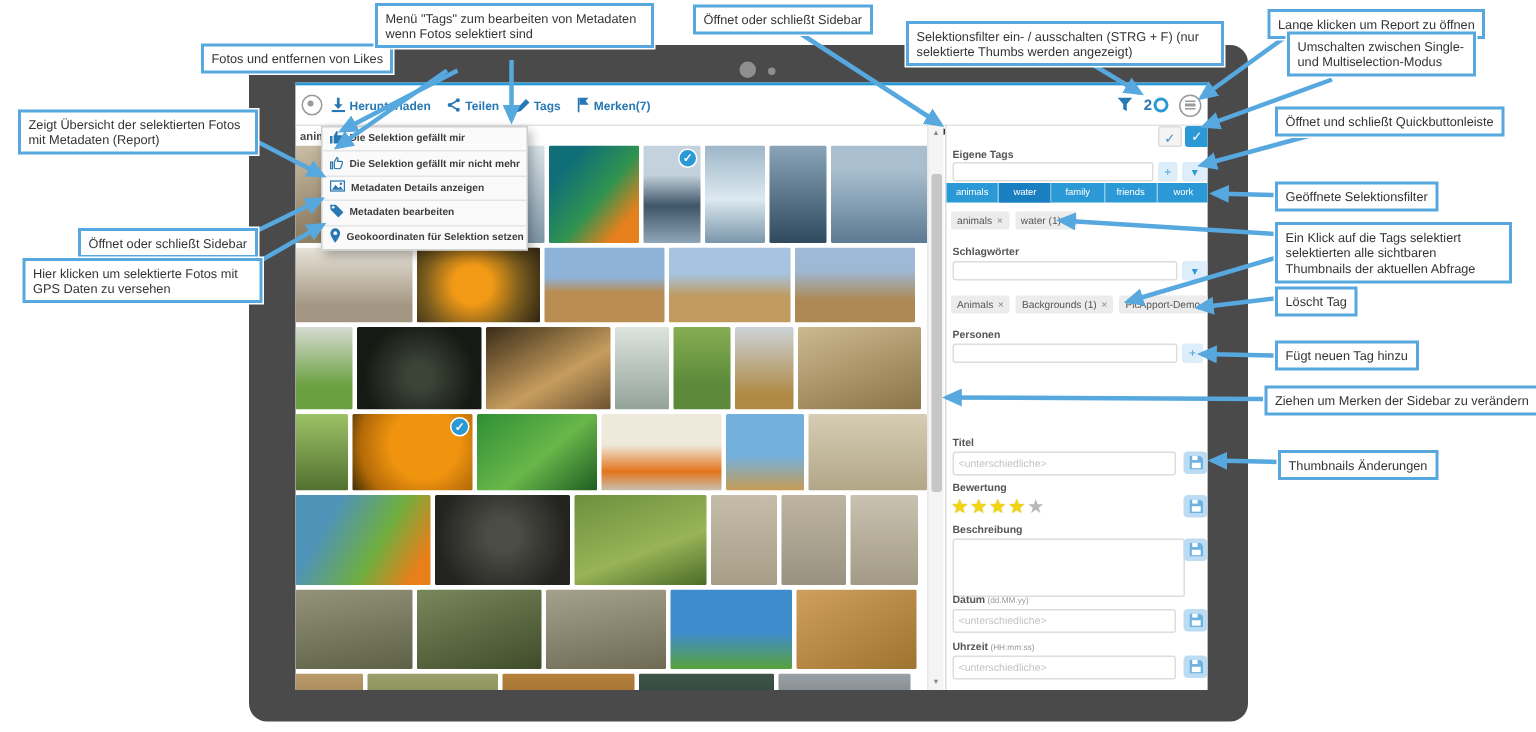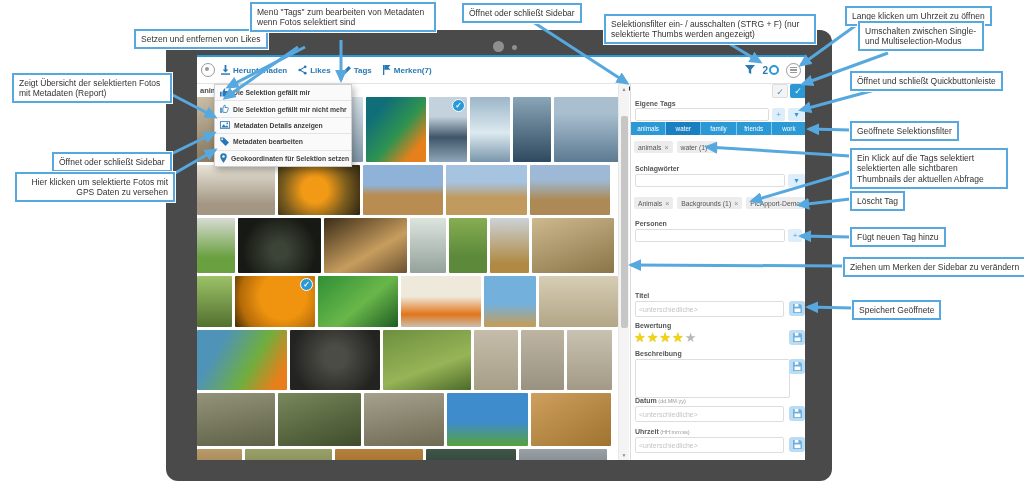--- a/index.html
+++ b/index.html
@@ -86,21 +86,21 @@
             </svg>
           <span>Herunterladen</span>
         </span>
         <span class="titem">
           <svg width="9" height="10" viewBox="0 0 10 10">
               <path stroke="#2878b4" stroke-width="1.2" fill="none" d="M8 1.5 2 5l6 3.5"></path>
               <circle cx="8" cy="1.5" r="1.5" fill="#2878b4"></circle>
               <circle cx="2" cy="5" r="1.5" fill="#2878b4"></circle>
               <circle cx="8" cy="8.5" r="1.5" fill="#2878b4"></circle>
             </svg>
-          <span>Likes</span>
+          <span>Teilen</span>
         </span>
         <span class="titem">
           <svg width="9" height="9" viewBox="0 0 10 10">
               <path fill="#2878b4" d="M0 10l1.2-3.6L7.4 0 10 2.6 3.6 8.8z"></path>
             </svg>
           <span>Tags</span>
         </span>
         <span class="titem">
           <svg width="8" height="10" viewBox="0 0 8 10">
               <rect x="0" y="0" width="1.3" height="10" fill="#2878b4"></rect>
@@ -353,30 +353,30 @@
       <line x1="850" y1="130" x2="809" y2="129" stroke="#56a8de" stroke-width="3" marker-end="url(#ah)"></line>
       <line x1="850" y1="156" x2="707" y2="147" stroke="#56a8de" stroke-width="3" marker-end="url(#ah)"></line>
       <line x1="850" y1="172" x2="752" y2="201" stroke="#56a8de" stroke-width="3" marker-end="url(#ah)"></line>
       <line x1="850" y1="199" x2="799" y2="205" stroke="#56a8de" stroke-width="3" marker-end="url(#ah)"></line>
       <line x1="850" y1="237" x2="801" y2="236" stroke="#56a8de" stroke-width="3" marker-end="url(#ah)"></line>
       <line x1="843" y1="266" x2="631" y2="265" stroke="#56a8de" stroke-width="3" marker-end="url(#ah)"></line>
       <line x1="852" y1="308" x2="808" y2="307" stroke="#56a8de" stroke-width="3" marker-end="url(#ah)"></line>
     </svg>
 
   <div id="callouts">
-      <div class="callout nowrap" style="left: 134px; top: 29px;">Setzen und entfernen von Likes</div>
+      <div class="callout nowrap" style="left: 134px; top: 29px;">Fotos und entfernen von Likes</div>
       <div class="callout" style="left: 250px; top: 2px; width: 172px;">Menü "Tags" zum bearbeiten von Metadaten wenn Fotos selektiert sind</div>
       <div class="callout nowrap" style="left: 462px; top: 3px;">Öffnet oder schließt Sidebar</div>
       <div class="callout" style="left: 604px; top: 14px; width: 198px;">Selektionsfilter ein- / ausschalten (STRG + F) (nur selektierte Thumbs werden angezeigt)</div>
-      <div class="callout nowrap" style="left: 845px; top: 6px;">Lange klicken um Uhrzeit zu öffnen</div>
+      <div class="callout nowrap" style="left: 845px; top: 6px;">Lange klicken um Report zu öffnen</div>
       <div class="callout" style="left: 858px; top: 21px; width: 112px;">Umschalten zwischen Single- und Multiselection-Modus</div>
       <div class="callout nowrap" style="left: 850px; top: 71px; text-align: center;">Öffnet und schließt Quickbuttonleiste</div>
       <div class="callout nowrap" style="left: 850px; top: 121px;">Geöffnete Selektionsfilter</div>
       <div class="callout" style="left: 850px; top: 148px; width: 144px;">Ein Klick auf die Tags selektiert selektierten alle sichtbaren Thumbnails der aktuellen Abfrage</div>
       <div class="callout nowrap" style="left: 850px; top: 191px;">Löscht Tag</div>
       <div class="callout nowrap" style="left: 850px; top: 227px;">Fügt neuen Tag hinzu</div>
       <div class="callout nowrap" style="left: 843px; top: 257px;">Ziehen um Merken der Sidebar zu verändern</div>
-      <div class="callout nowrap" style="left: 852px; top: 300px;">Speichert Geöffnete</div>
+      <div class="callout nowrap" style="left: 852px; top: 300px;">Thumbnails Änderungen</div>
       <div class="callout" style="left: 12px; top: 73px; width: 146px;">Zeigt Übersicht der selektierten Fotos mit Metadaten (Report)</div>
       <div class="callout nowrap" style="left: 52px; top: 152px;">Öffnet oder schließt Sidebar</div>
-      <div class="callout" style="left: 15px; top: 172px; width: 146px; text-align: right;">Hier klicken um selektierte Fotos mit GPS Daten zu versehen</div>
+      <div class="callout" style="left: 15px; top: 172px; width: 146px;">Hier klicken um selektierte Fotos mit GPS Daten zu versehen</div>
     </div>
 </div>
 
 </body></html>

